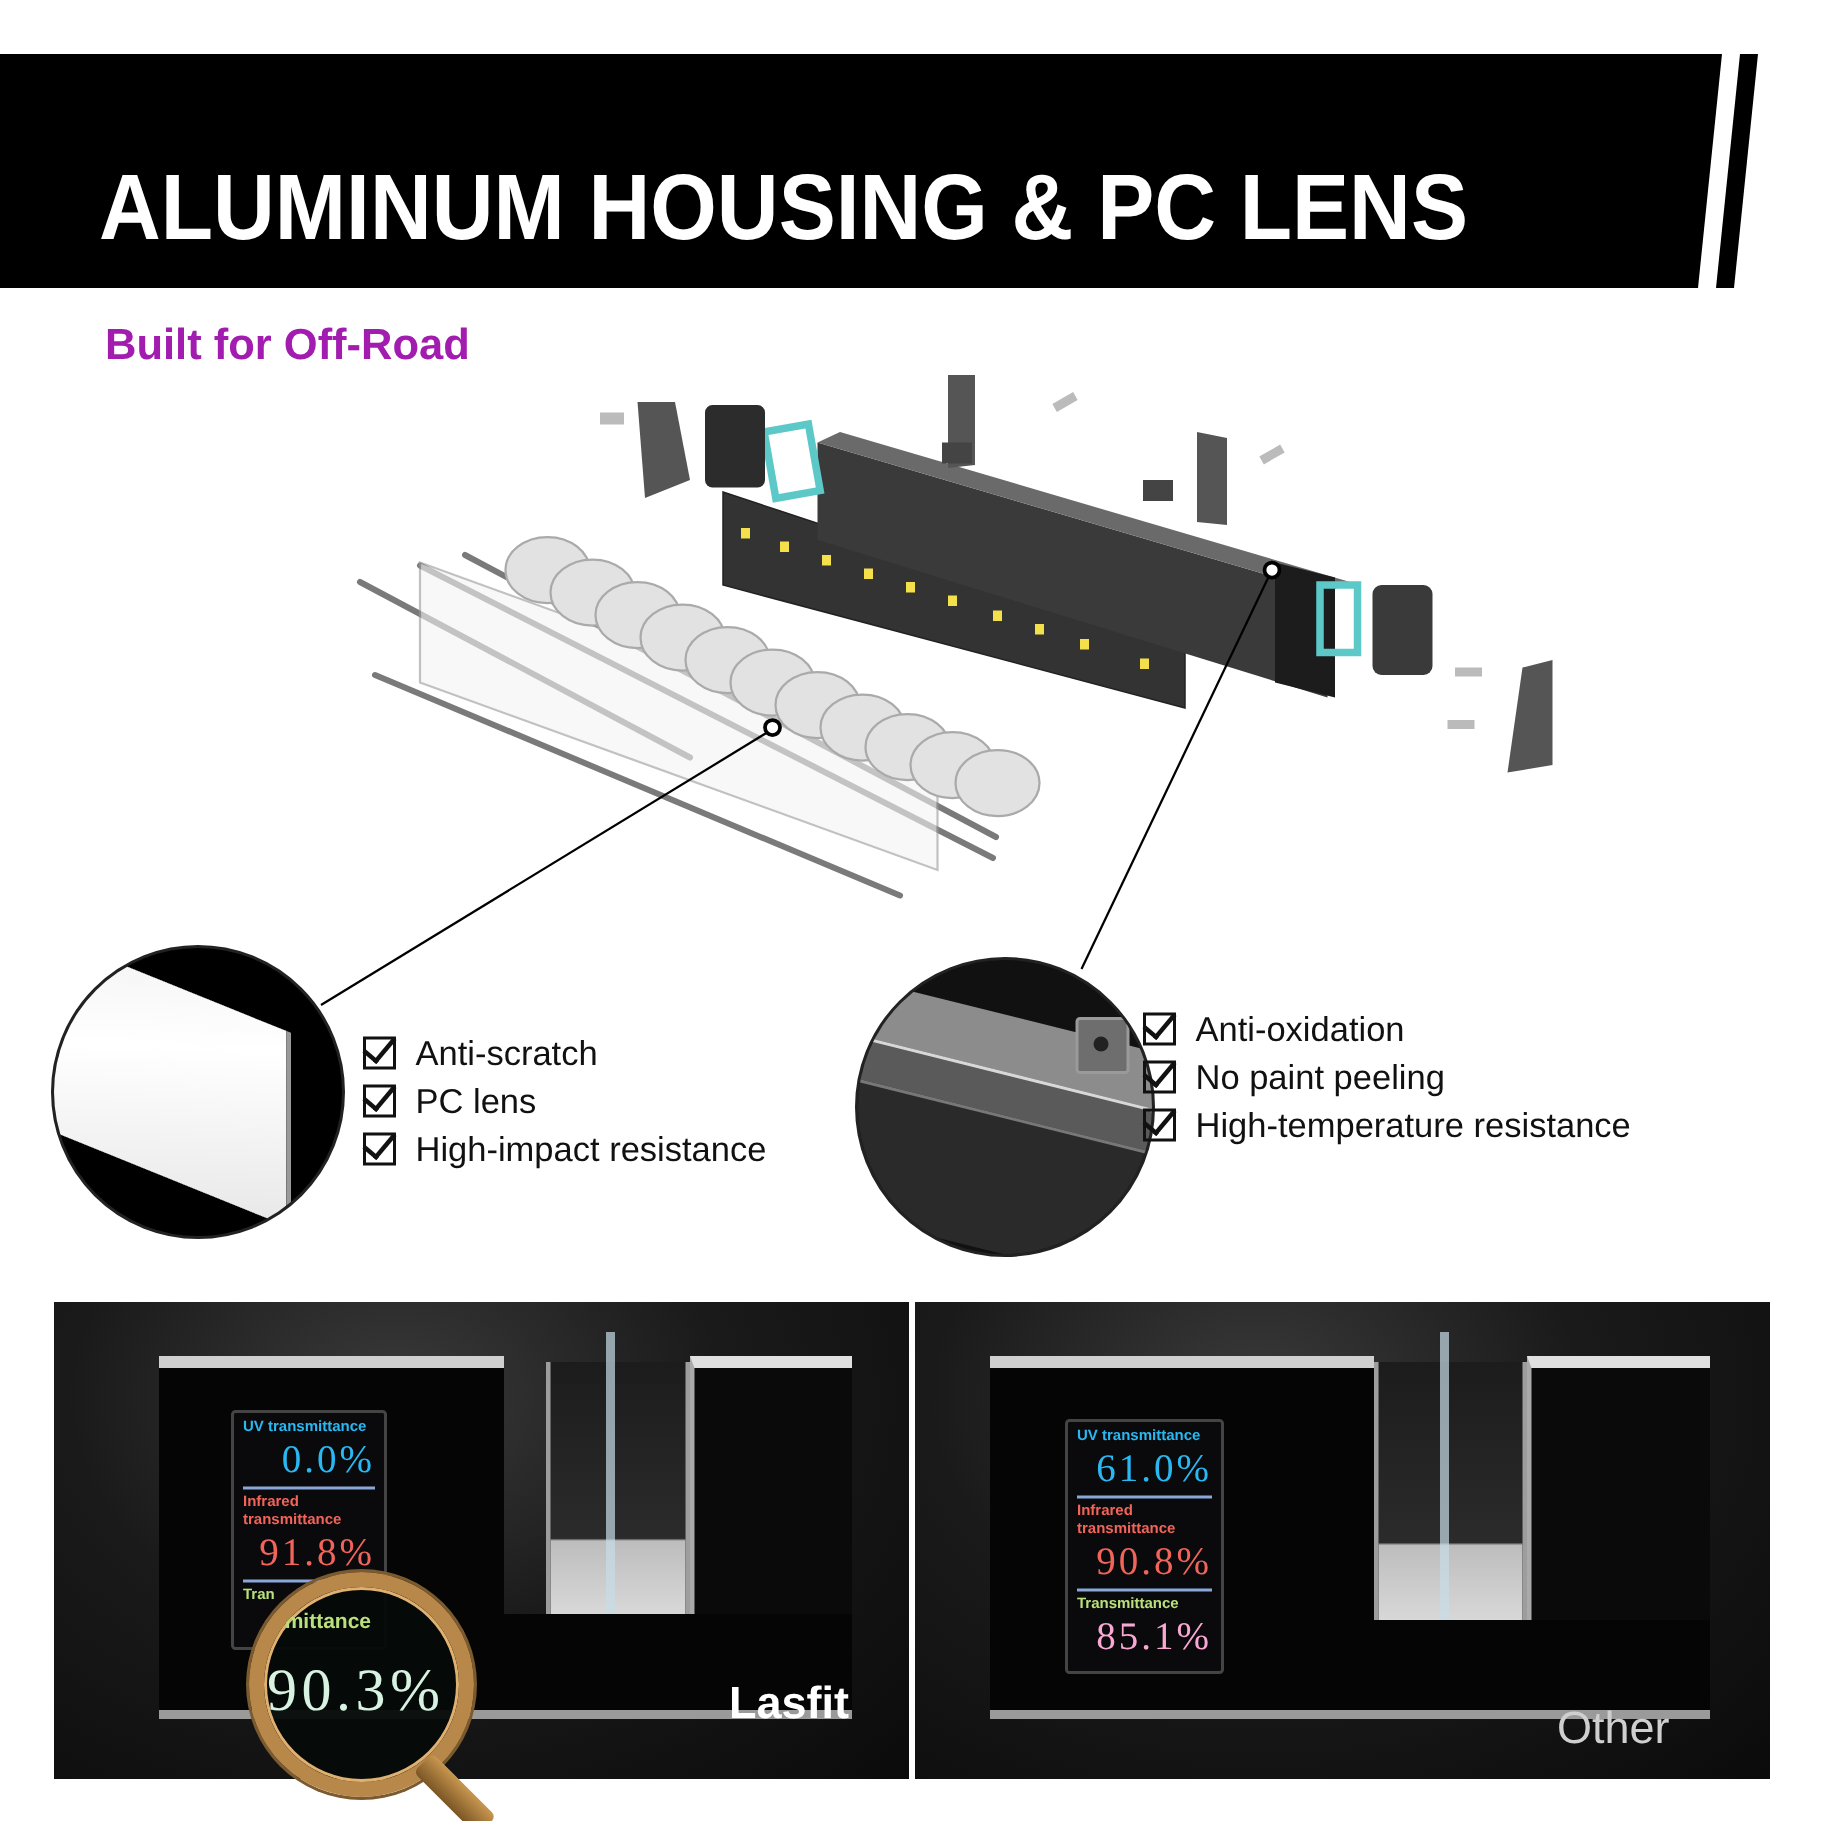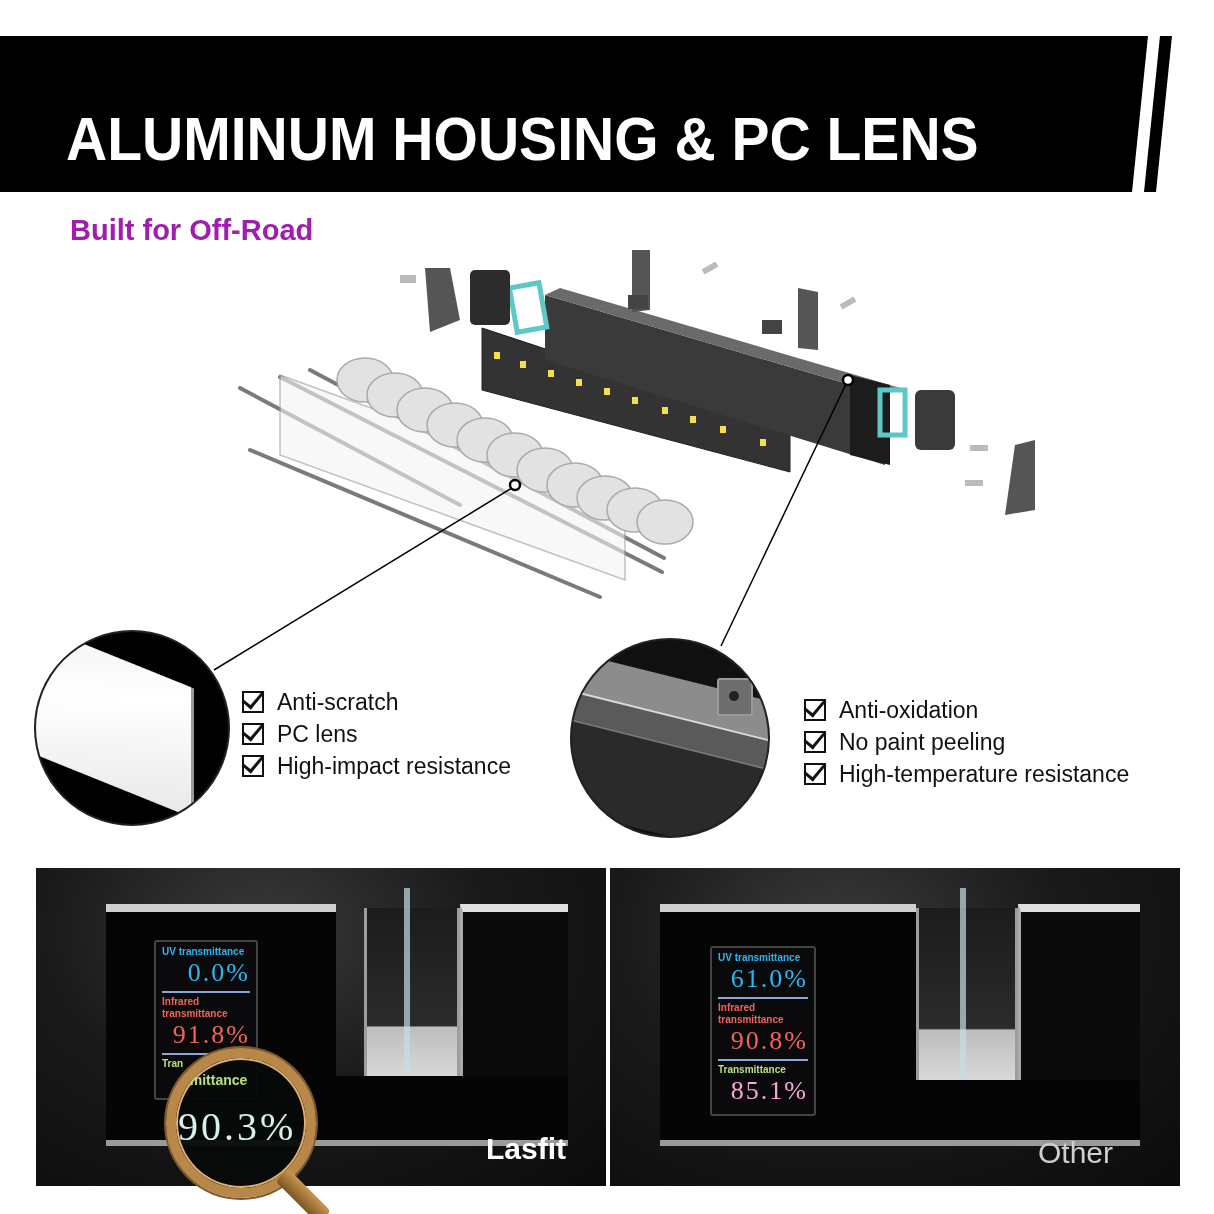--- a/index.html
+++ b/index.html
@@ -29,21 +29,21 @@
   .zc-housing .band3 { position: absolute; left: -20px; top: 108px; width: 260px; height: 90px; background: #2a2a2a; transform: rotate(14deg); border-top: 2px solid #777; }
   .zc-housing .nut { position: absolute; left: 145px; top: 38px; width: 36px; height: 38px; background: #6e6e6e; border: 2px solid #9a9a9a; border-radius: 3px; }
   .zc-housing .nut::after { content: ""; position: absolute; left: 10px; top: 11px; width: 10px; height: 10px; border-radius: 50%; background: #222; }
 
   
   .features { position: absolute; list-style: none; }
   .features li { display: flex; align-items: center; height: 32px; font-size: 23px; color: #111; }
   .chk { display: inline-block; width: 22px; height: 22px; border: 2px solid #111; position: relative; margin-right: 13px; flex: none; }
   .chk::after { content: ""; position: absolute; left: 3px; top: -6px; width: 9px; height: 18px; border-right: 3px solid #111; border-bottom: 3px solid #111; transform: rotate(40deg); }
   .features-left { left: 242px; top: 686px; }
-  .features-right { left: 804px; top: 670px; margin-top: 24px; }
+  .features-right { left: 762px; top: 670px; }
 
   
   .photo { position: absolute; top: 868px; height: 318px; background: radial-gradient(ellipse at 40% 20%, #3a3a3a 0%, #1a1a1a 45%, #0b0b0b 100%); overflow: hidden; }
   .photo-left { left: 36px; width: 570px; }
   .photo-right { left: 610px; width: 570px; }
   .device { position: absolute; background: #050505; border-top: 8px solid #cfcfcf; border-bottom: 6px solid #9a9a9a; }
   .slot { position: absolute; background: linear-gradient(180deg,#1c1c1c 0%,#2b2b2b 70%,#bdbdbd 71%,#d8d8d8 100%); border-left: 3px solid #9d9d9d; border-right: 3px solid #9d9d9d; }
   .slot-lens { position: absolute; width: 6px; background: rgba(200,220,230,0.7); }
   .right-tower { position: absolute; background: #0a0a0a; border-top: 8px solid #e0e0e0; border-left: 3px solid #aaa; }
 
@@ -198,21 +198,21 @@
   <div class="screen" style="left:118px; top:72px; width:104px; height:160px;">
     <div class="lbl uv">UV transmittance</div>
     <div class="val uv">0.0%</div>
     <div class="sep"></div>
     <div class="lbl ir">Infrared transmittance</div>
     <div class="val ir">91.8%</div>
     <div class="sep"></div>
     <div class="lbl tr">Tran</div>
   </div>
 
-  <div class="photo-label" style="left:450px; top:264px;">Lasfit</div>
+  <div class="photo-label" style="left:450px; top:251px;">Lasfit</div>
 </div>
 
 <div class="magnifier">
   <div class="mlbl">smittance</div>
   <div class="mval">90.3%</div>
 </div>
 <div class="handle"></div>
 
 <div class="photo photo-right">
   <div class="device" style="left:50px; top:36px; width:256px; height:242px;"></div>

